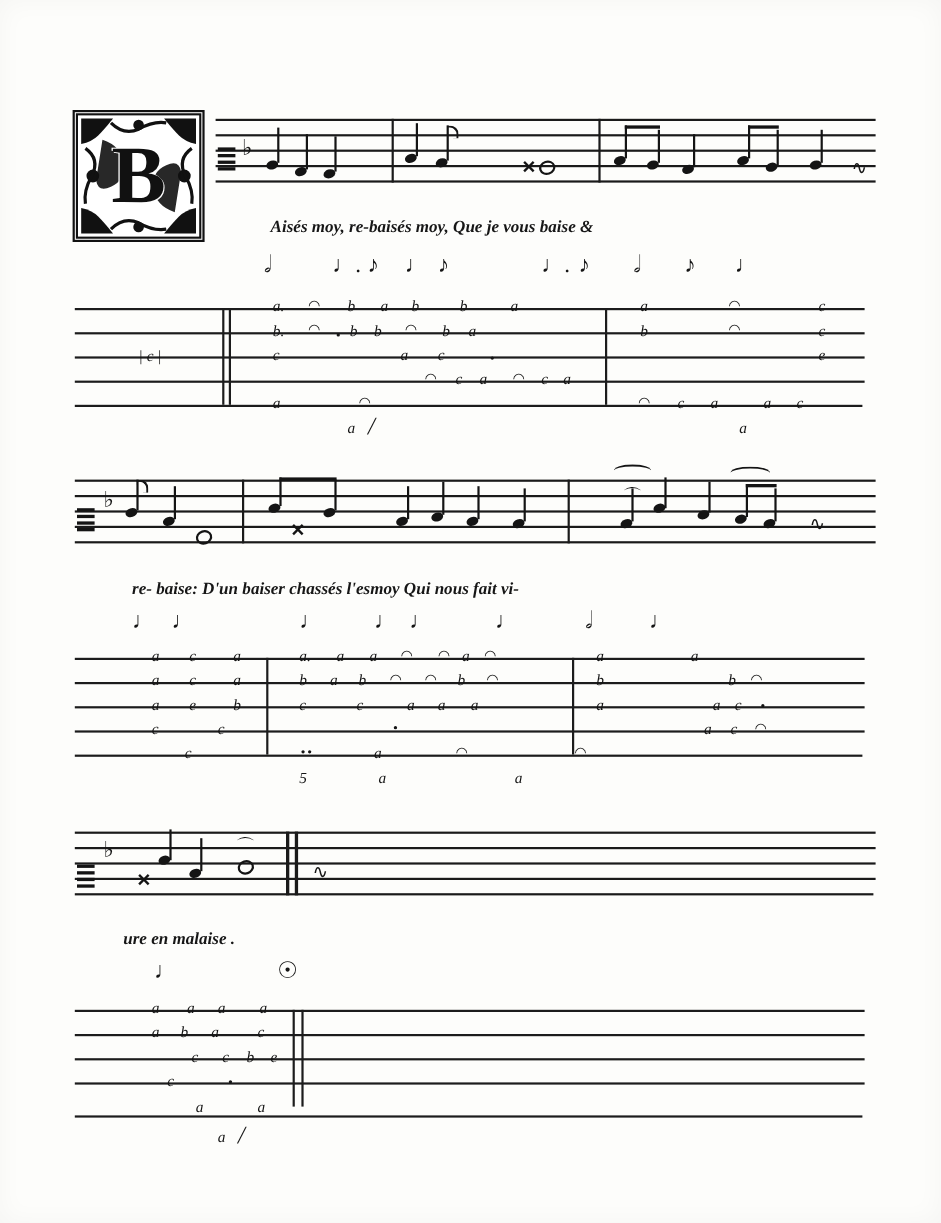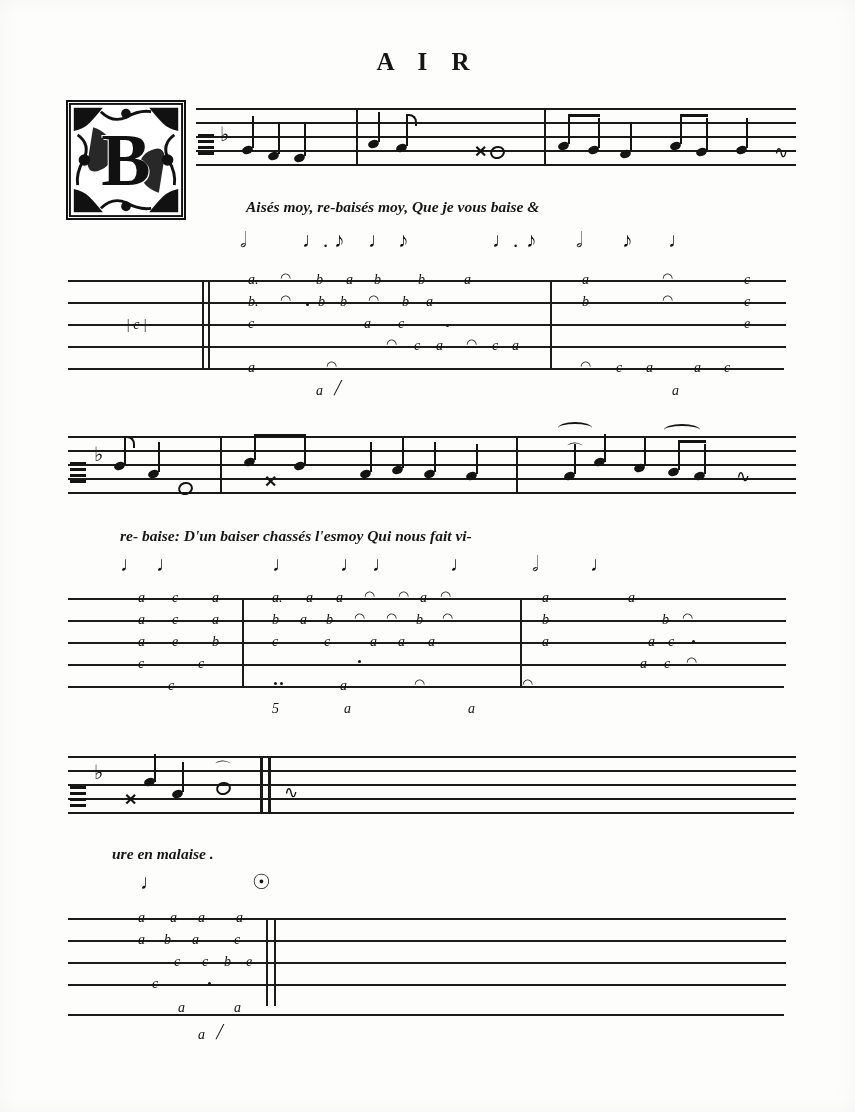--- a/index.html
+++ b/index.html
@@ -216,21 +216,20 @@
     background: #141414;
     display: block;
   }
 </style>
 </head>
 <body>
 
 <div class="page">
   <div class="scan-edge"></div>
 
-  <div class="title">A I R</div>
 
   <div class="system" style="left:0; top:0;">
 
     <div class="initial">
       <svg class="orna" viewBox="0 0 120 120">
         <rect x="2" y="2" width="116" height="116" fill="#fff" stroke="#111" stroke-width="2"></rect>
         <g fill="#111">
           <path d="M6 6 h30 q-8 10 -14 16 q-6 6 -16 8 z"></path>
           <path d="M114 6 h-30 q8 10 14 16 q6 6 16 8 z"></path>
           <path d="M6 114 h30 q-8 -10 -14 -16 q-6 -6 -16 -8 z"></path>

